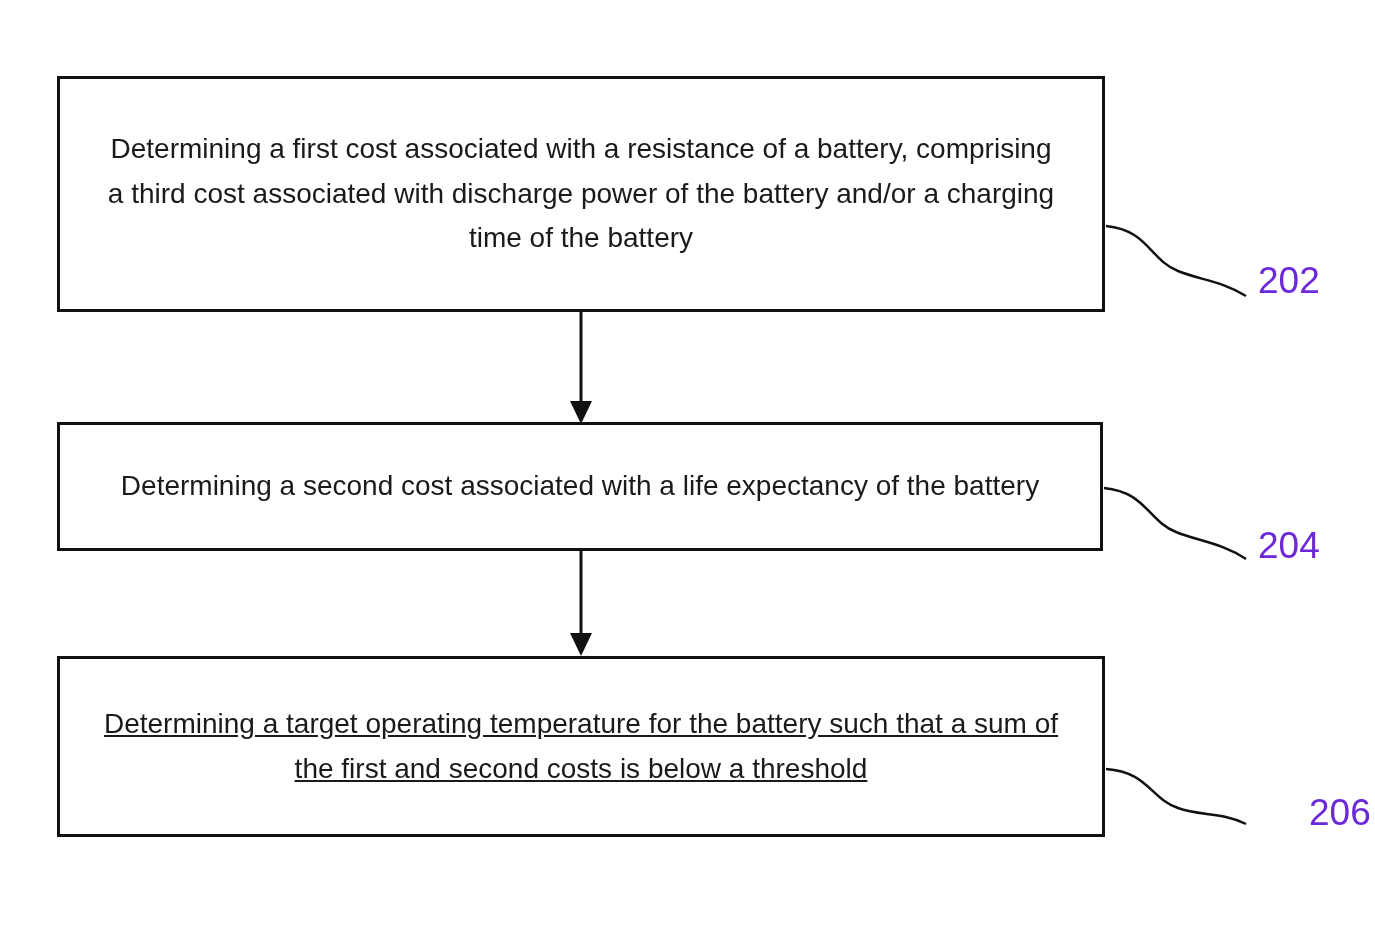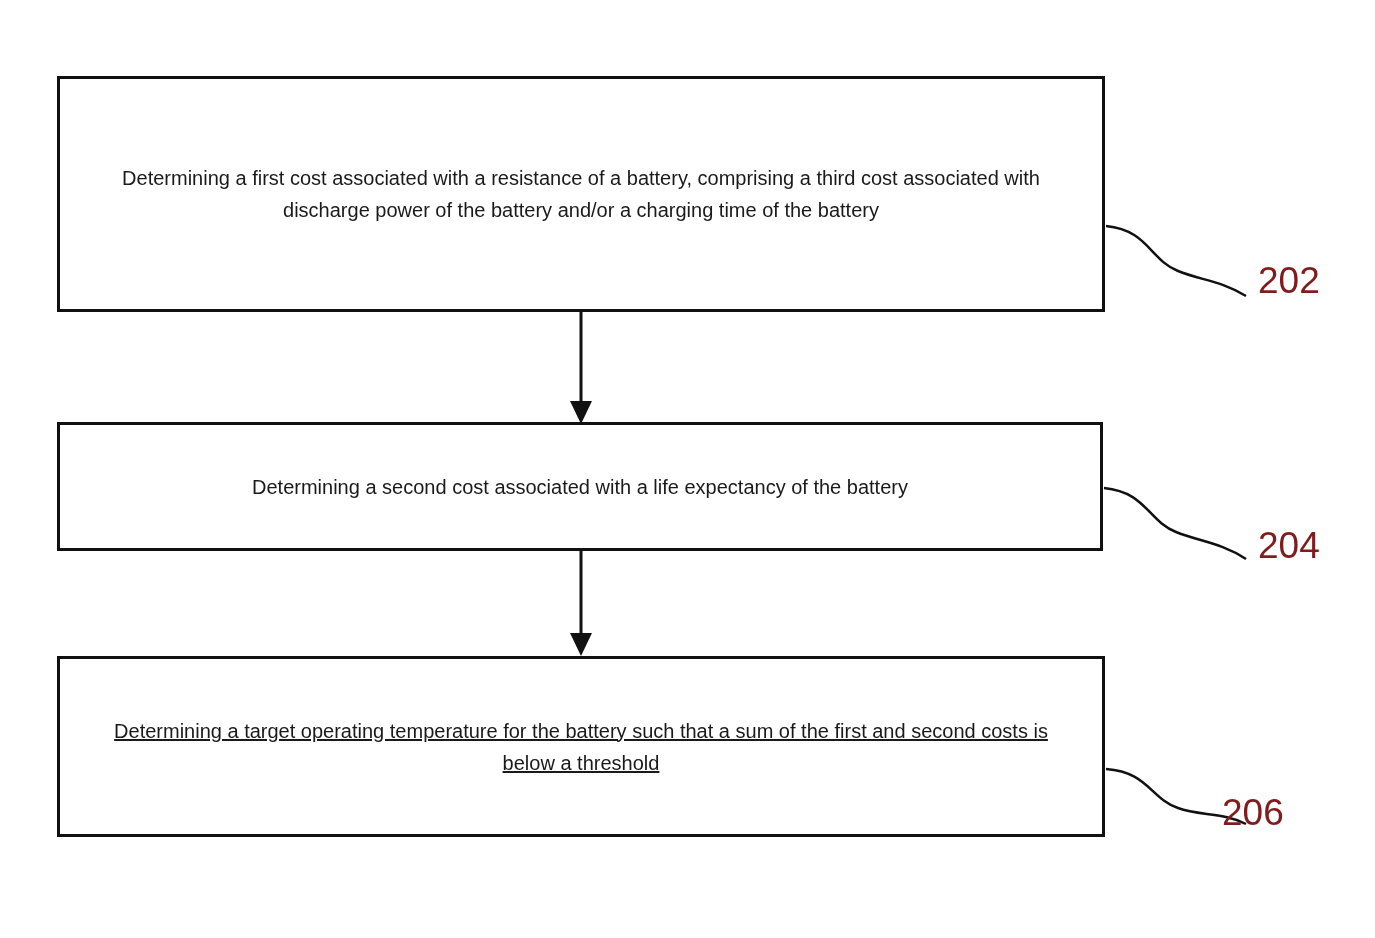--- a/index.html
+++ b/index.html
@@ -26,36 +26,36 @@
   .flow-box {
     position: absolute;
     box-sizing: border-box;
     border: 3px solid #111111;
     background: #ffffff;
     display: flex;
     align-items: center;
     justify-content: center;
     text-align: center;
     color: #1a1a1a;
-    font-size: 20px;
+    font-size: 28px;
     line-height: 1.6;
     padding: 8px 42px;
   }
   .box-1 { left: 57px;  top: 76px;  width: 1048px; height: 236px; }
   .box-2 { left: 57px;  top: 422px; width: 1046px; height: 129px; }
   .box-3 { left: 57px;  top: 656px; width: 1048px; height: 181px; text-decoration: underline; }
   .ref-label {
     position: absolute;
-    color: #7f1d1d;
+    color: #6d28d9;
     font-size: 37px;
     line-height: 1;
   }
   .ref-1 { left: 1258px; top: 262px; }
   .ref-2 { left: 1258px; top: 527px; text-align: center; }
-  .ref-3 { left: 1222px; top: 794px; }
+  .ref-3 { left: 1309px; top: 794px; }
 </style>
 </head>
 <body>
 
 <div class="canvas">
 
   <svg class="connector-layer" viewBox="0 0 1375 938" xmlns="http://www.w3.org/2000/svg">
 
     <line x1="581" y1="312" x2="581" y2="403" stroke="#111111" stroke-width="3"></line>
     <polygon points="570,401 592,401 581,424" fill="#111111"></polygon>

